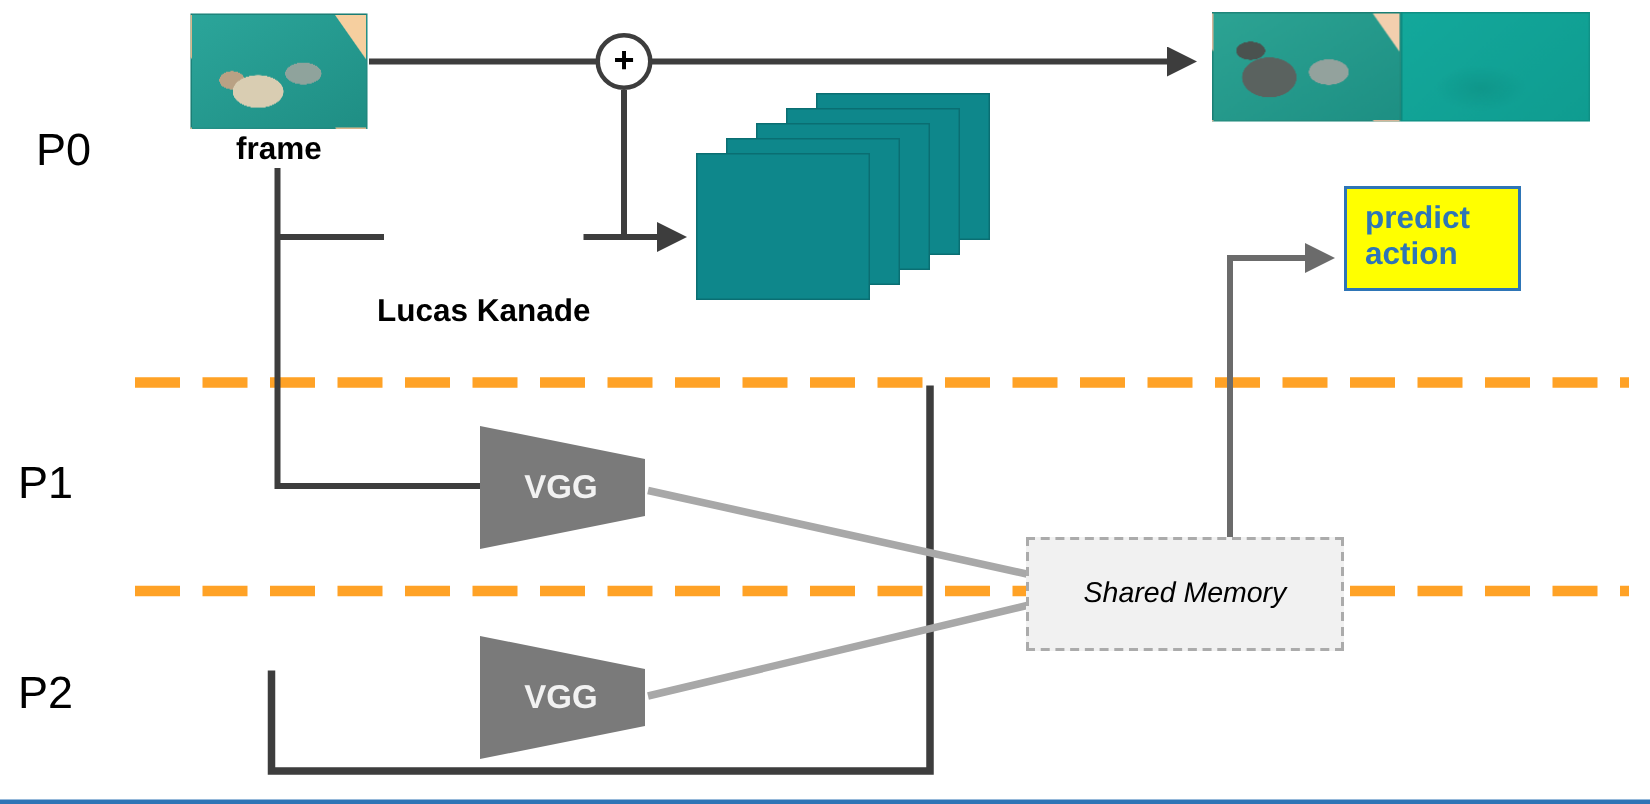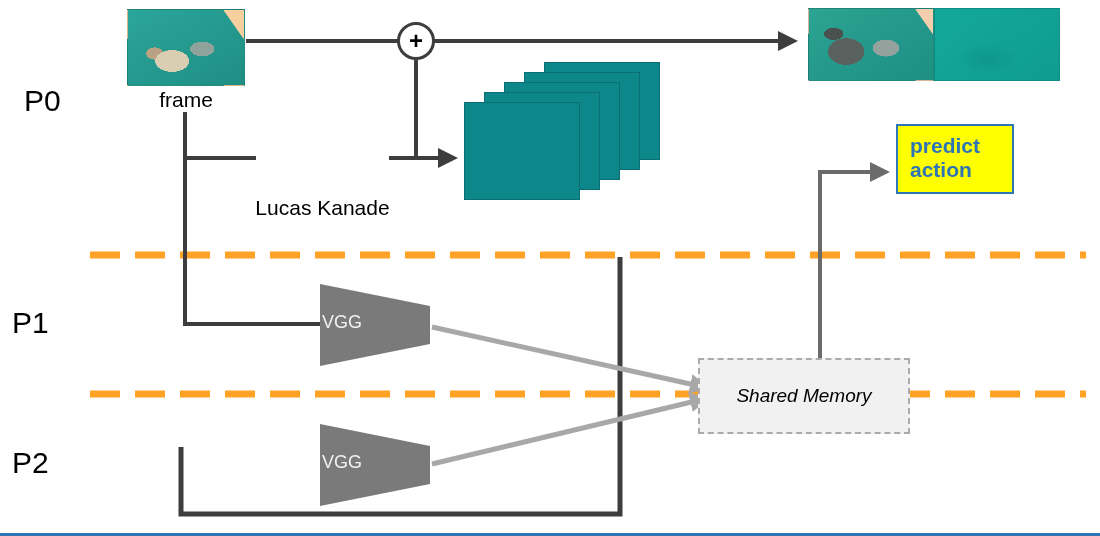--- a/index.html
+++ b/index.html
@@ -13,35 +13,35 @@
   .gray{stroke:var(--gray-line,#6b6b6b);stroke-width:4;fill:none;}
   .light{stroke:var(--light-arrow,#a8a8a8);stroke-width:5;fill:none;}
   .orange{stroke:var(--orange-dash,#ffa226);stroke-width:7;fill:none;stroke-dasharray:30 15;}
   .vgg-shape{fill:var(--vgg-gray,#7a7a7a);stroke:none;}
   #ah-dark path{fill:var(--dark-line,#3d3d3d);}
   #ah-gray path{fill:var(--gray-line,#6b6b6b);}
   #ah-light path{fill:var(--light-arrow,#a8a8a8);}
 
   
   .plabel{font-size:30px;font-weight:500;color:#000;}
-  .caption{font-size:21px;color:#000;text-align:center;}
-  .vgg-label{font-size:18px;font-weight:normal;color:#f2f2f2;text-align:left;}
+  .caption{font-size:21px;color:#000;text-align:center;font-weight:bold;}
+  .vgg-label{font-size:22px;font-weight:bold;color:#f2f2f2;text-align:center;}
 
   
   .plus-circle{left:397px;top:22px;width:38px;height:38px;border-radius:50%;
     background:#fff;border:3px solid var(--dark-line,#3d3d3d);box-sizing:border-box;
     display:flex;align-items:center;justify-content:center;font-size:24px;font-weight:bold;color:#000;}
   .lk-box{left:255px;top:127px;width:134px;height:63px;background:var(--lk-box,#4a86e8);
     display:flex;align-items:center;justify-content:center;font-size:40px;color:#000;}
   .predict-box{left:896px;top:124px;width:118px;height:70px;background:var(--predict-bg,#ffff00);
     border:2px solid var(--predict-border,#2e75b6);box-sizing:border-box;
     font-size:21px;font-weight:bold;color:var(--predict-text,#2e75b6);line-height:1.15;
     padding:8px 0 0 12px;}
   .predict-box span{display:inline-block;width:92px;}
-  .shared-box{left:698px;top:358px;width:212px;height:76px;background:var(--shared-bg,#f1f1f1);
+  .shared-box{left:684px;top:358px;width:212px;height:76px;background:var(--shared-bg,#f1f1f1);
     border:2px dashed var(--shared-border,#ababab);box-sizing:border-box;
     display:flex;align-items:center;justify-content:center;
     font-size:19px;font-style:italic;color:#000;}
 
   
   .fb-wrap{left:462px;top:60px;width:200px;height:142px;}
   .fb-card{position:absolute;width:116px;height:98px;background:var(--feature-teal,#0e878b);
     border:1px solid #0a6e72;box-sizing:border-box;}
 
   

